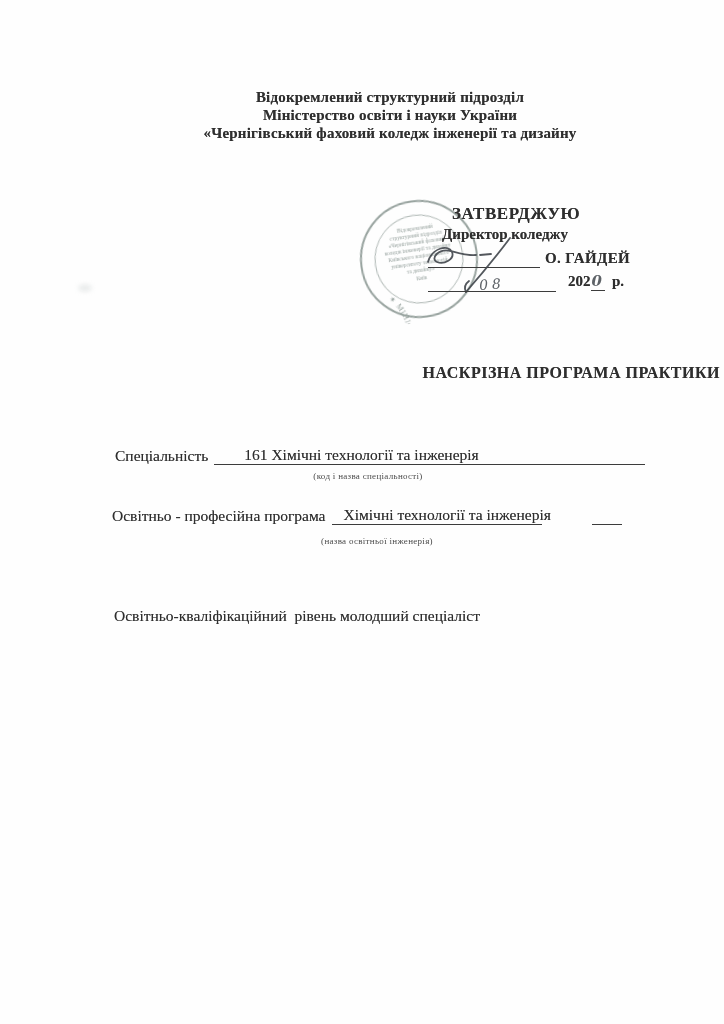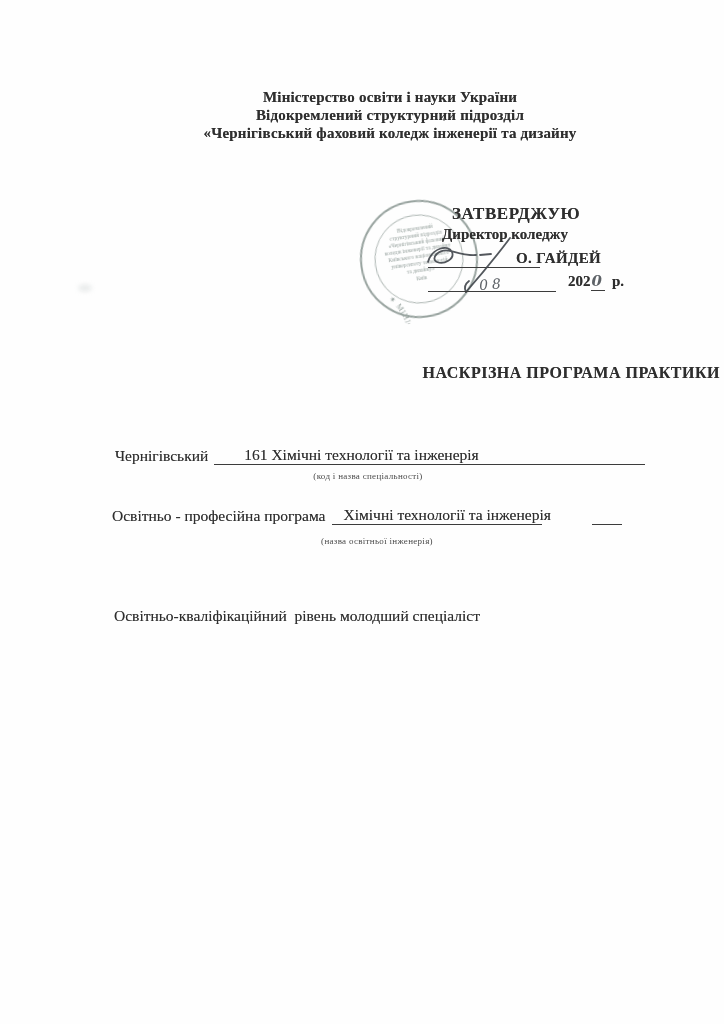--- a/index.html
+++ b/index.html
@@ -11,21 +11,21 @@
   .page{position:absolute;inset:0;background:#fefefe;}
   .abs{position:absolute;}
   .ink{color:#2e2e2e;text-shadow:0 0 .6px rgba(46,46,46,.55);}
   .header-block{
     left:55px;top:88px;width:670px;text-align:center;
     font-size:15px;font-weight:bold;line-height:18px;letter-spacing:.2px;
   }
   .approve-label{left:452px;top:204px;font-size:17px;font-weight:bold;letter-spacing:.6px;}
   .approver-title{left:442px;top:226px;font-size:15px;font-weight:600;}
   .sig-row-line{left:428px;top:252px;width:112px;height:15px;border-bottom:1.3px solid #3c3c3c;}
-  .approver-name{left:516px;top:250px;font-size:15px;font-weight:bold;letter-spacing:.4px;}
+  .approver-name{left:545px;top:250px;font-size:15px;font-weight:bold;letter-spacing:.4px;}
   .date-line{left:428px;top:276px;width:128px;height:15px;border-bottom:1.3px solid #3c3c3c;text-align:center;}
   .hand{
     font-family:"DejaVu Serif",serif;font-style:italic;
     color:#5d6267;text-shadow:none;
   }
   .hand-day{font-size:14px;letter-spacing:4px;transform:rotate(-4deg);display:inline-block;position:relative;top:-1px;}
   .year-block{left:568px;top:272px;font-size:15px;font-weight:600;white-space:nowrap;}
   .year-hand{display:inline-block;border-bottom:1.2px solid #3c3c3c;padding:0 3px 0 1px;font-size:15px;}
   .year-suffix{margin-left:7px;}
   .doc-title{
@@ -46,22 +46,22 @@
     background:#ebeded;filter:blur(2px);
   }
   .speck{left:443px;top:118px;width:2px;height:3px;background:#6a6a6a;border-radius:50%;opacity:.8;}
 </style>
 </head>
 <body>
 
 <div class="page">
 
   <div class="abs ink header-block">
+    <div>Відокремлений структурний підрозділ</div>
     <div>Міністерство освіти і науки України</div>
-    <div>Відокремлений структурний підрозділ</div>
     <div>«Чернігівський фаховий коледж інженерії та дизайну</div>
   </div>
 
   <div class="abs speck"></div>
 
   <div class="abs stamp-wrap">
     <svg width="126" height="126" viewBox="0 0 126 126">
       <g stroke="#7f8d88" fill="none">
         <circle cx="63" cy="63" r="58" stroke-width="2"></circle>
         <circle cx="63" cy="63" r="44" stroke-width="0.8"></circle>
@@ -101,21 +101,21 @@
       </g>
     </svg>
   </div>
 
   <div class="abs date-line"><span class="hand hand-day">08</span></div>
   <div class="abs ink year-block"><span>202</span><span class="year-hand"><span class="hand">0</span></span><span class="year-suffix">р.</span></div>
 
   <div class="abs ink doc-title">НАСКРІЗНА ПРОГРАМА ПРАКТИКИ</div>
 
   <div class="abs ink field-row" style="left:115px;top:446px;width:530px;">
-    <span class="field-label">Чернігівський</span>
+    <span class="field-label">Спеціальність</span>
     <span class="field-line grow" style="padding-left:30px;"><span>161 Хімічні технології та інженерія</span></span>
   </div>
   <div class="abs caption" style="left:268px;top:471px;width:200px;">(код і назва спеціальності)</div>
 
   <div class="abs ink field-row" style="left:112px;top:506px;align-items:flex-end;">
     <span class="field-label">Освітньо - професійна програма</span>
     <span class="field-line" style="width:198px;padding-left:12px;"><span>Хімічні технології та інженерія</span></span>
     <span style="width:50px;"></span>
     <span class="field-line" style="width:30px;margin-left:0;"></span>
   </div>

